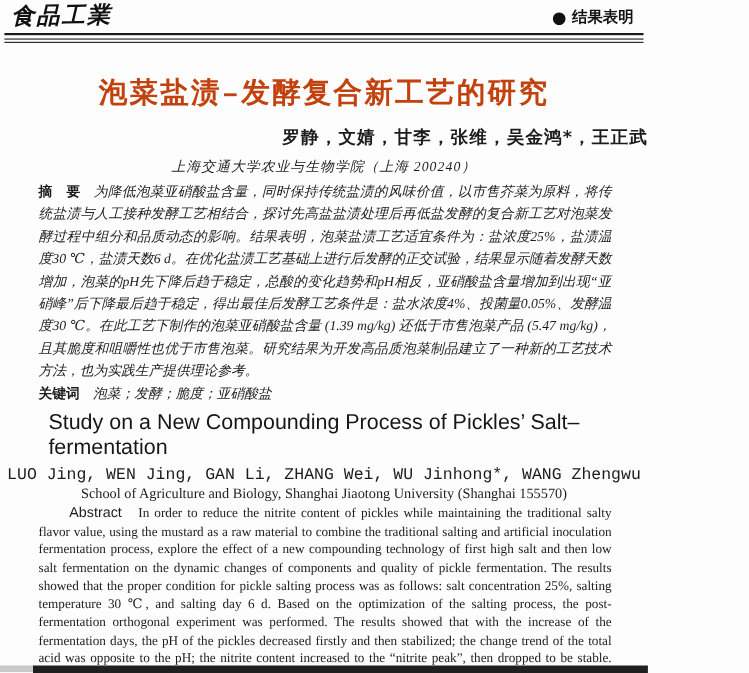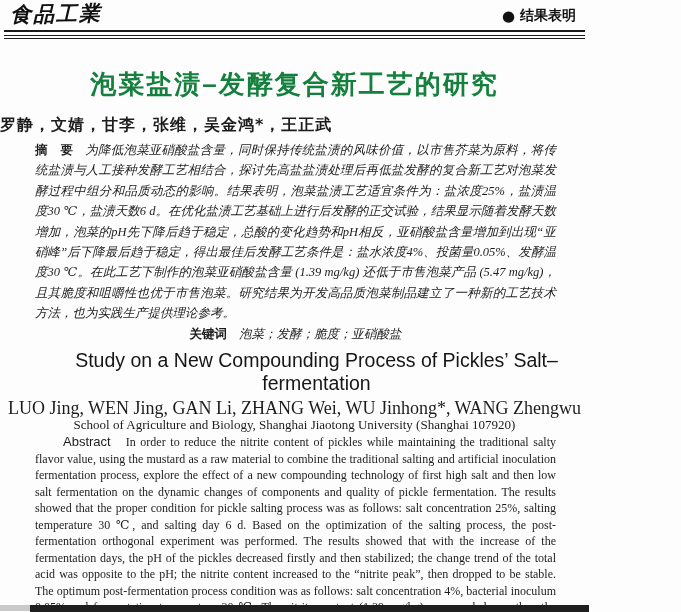--- a/index.html
+++ b/index.html
@@ -31,56 +31,56 @@
   .section-tag .bullet { font-size: 15px; line-height: 1; }
   .rule-a { height: 2px; background: #1a1a1a; margin: 0 4px; }
   .rule-b {
     height: 4px; margin: 3px 4px 0 4px;
     border-top: 1.5px solid #1a1a1a; border-bottom: 1.5px solid #1a1a1a;
   }
 
   
   .zh-title {
     margin-top: 28px; text-align: center;
-    font-family: Liberation Sans, sans-serif;
-    font-size: 26px; font-weight: 700; letter-spacing: 2px; color: #15803d;
+    font-family: Liberation Mono, monospace;
+    font-size: 26px; font-weight: 700; letter-spacing: 2px; color: #c2410c;
   }
   .zh-authors {
-    margin-top: 13px; text-align: left;
+    margin-top: 13px; text-align: right;
     font-family: "DejaVu Sans", sans-serif;
     font-size: 16px; font-weight: 600; letter-spacing: 1px;
   }
   .zh-affil {
     margin-top: 7px; text-align: center;
     font-style: italic; font-size: 12.5px; letter-spacing: 1px;
   }
   .zh-abstract {
     margin: 4px 33px 0 35px;
     font-size: 12.5px; line-height: 20.4px;
     text-align: justify; font-style: italic;
   }
   .zh-abstract .label, .zh-keywords .label {
     font-family: "DejaVu Sans", sans-serif;
     font-style: normal; font-weight: 700; margin-right: 12px; margin-top: 44px;
   }
   .zh-keywords {
     margin: 0 33px 0 35px;
-    font-size: 12.5px; line-height: 20.4px; font-style: italic; text-align: center;
+    font-size: 12.5px; line-height: 20.4px; font-style: italic;
   }
 
   
   .en-title {
-    margin-top: 5px; text-align: center;
+    margin-top: 5px; 
     font-family: "Liberation Sans", sans-serif;
     font-size: 19.5px; font-weight: 400; color: #161616; padding-left: 44px;
   }
   .en-authors {
     margin-top: 5px; text-align: center;
-    font-family: Liberation Serif, serif;
-    font-size: 18px; line-height: 16px;
+    font-family: Liberation Mono, monospace;
+    font-size: 15px; line-height: 16px;
   }
   .en-affil {
     margin-top: 1px; text-align: center;
     font-size: 13px; line-height: 15px;
   }
   .en-abstract {
     margin: 2px 33px 0 35px;
     font-size: 12px; line-height: 16.5px; text-align: justify;
   }
   .en-abstract .label, .en-keywords .label {
@@ -110,29 +110,30 @@
       <span>结果表明</span>
     </div>
   </div>
   <div class="rule-a"></div>
   <div class="rule-b"></div>
 
   <h1 class="zh-title">泡菜盐渍–发酵复合新工艺的研究</h1>
 
   <div class="zh-authors">罗静，文婧，甘李，张维，吴金鸿*，王正武</div>
 
+  <div class="zh-affil">上海交通大学农业与生物学院（上海 200240）</div>
 
   <p class="zh-abstract"><span class="label">摘　要</span><span>为降低泡菜亚硝酸盐含量，同时保持传统盐渍的风味价值，以市售芥菜为原料，将传统盐渍与人工接种发酵工艺相结合，探讨先高盐盐渍处理后再低盐发酵的复合新工艺对泡菜发酵过程中组分和品质动态的影响。结果表明，泡菜盐渍工艺适宜条件为：盐浓度25%，盐渍温度30 ℃，盐渍天数6 d。在优化盐渍工艺基础上进行后发酵的正交试验，结果显示随着发酵天数增加，泡菜的pH先下降后趋于稳定，总酸的变化趋势和pH相反，亚硝酸盐含量增加到出现“亚硝峰”后下降最后趋于稳定，得出最佳后发酵工艺条件是：盐水浓度4%、投菌量0.05%、发酵温度30 ℃。在此工艺下制作的泡菜亚硝酸盐含量 (1.39 mg/kg) 还低于市售泡菜产品 (5.47 mg/kg)，且其脆度和咀嚼性也优于市售泡菜。研究结果为开发高品质泡菜制品建立了一种新的工艺技术方法，也为实践生产提供理论参考。</span></p>
 
   <p class="zh-keywords"><span class="label">关键词</span><span>泡菜；发酵；脆度；亚硝酸盐</span></p>
 
   <h2 class="en-title">Study on a New Compounding Process of Pickles’ Salt–fermentation</h2>
 
   <div class="en-authors">LUO Jing, WEN Jing, GAN Li, ZHANG Wei, WU Jinhong*, WANG Zhengwu</div>
 
-  <div class="en-affil">School of Agriculture and Biology, Shanghai Jiaotong University (Shanghai 107920)</div>
+  <div class="en-affil">School of Agriculture and Biology, Shanghai Jiaotong University (Shanghai 155570)</div>
 
   <p class="en-abstract"><span class="label">Abstract</span><span>In order to reduce the nitrite content of pickles while maintaining the traditional salty flavor value, using the mustard as a raw material to combine the traditional salting and artificial inoculation fermentation process, explore the effect of a new compounding technology of first high salt and then low salt fermentation on the dynamic changes of components and quality of pickle fermentation. The results showed that the proper condition for pickle salting process was as follows: salt concentration 25%, salting temperature 30 ℃, and salting day 6 d. Based on the optimization of the salting process, the post-fermentation orthogonal experiment was performed. The results showed that with the increase of the fermentation days, the pH of the pickles decreased firstly and then stabilized; the change trend of the total acid was opposite to the pH; the nitrite content increased to the “nitrite peak”, then dropped to be stable. The optimum post-fermentation process condition was as follows: salt concentration 4%, bacterial inoculum 0.05% and fermentation temperature 30 ℃. The nitrite content (1.39 mg/kg) was much lower than the marketed pickle product (5.47 mg/kg), and its crispness and chewiness were also superior to those of the market. A new process technology method for the development of high-quality pickle products was established and the theoretical reference for practical production was provided.</span></p>
 
   <div class="bottom-bar-light"></div>
   <div class="bottom-bar-dark"></div>
 
 </div>
 
 </body></html>

